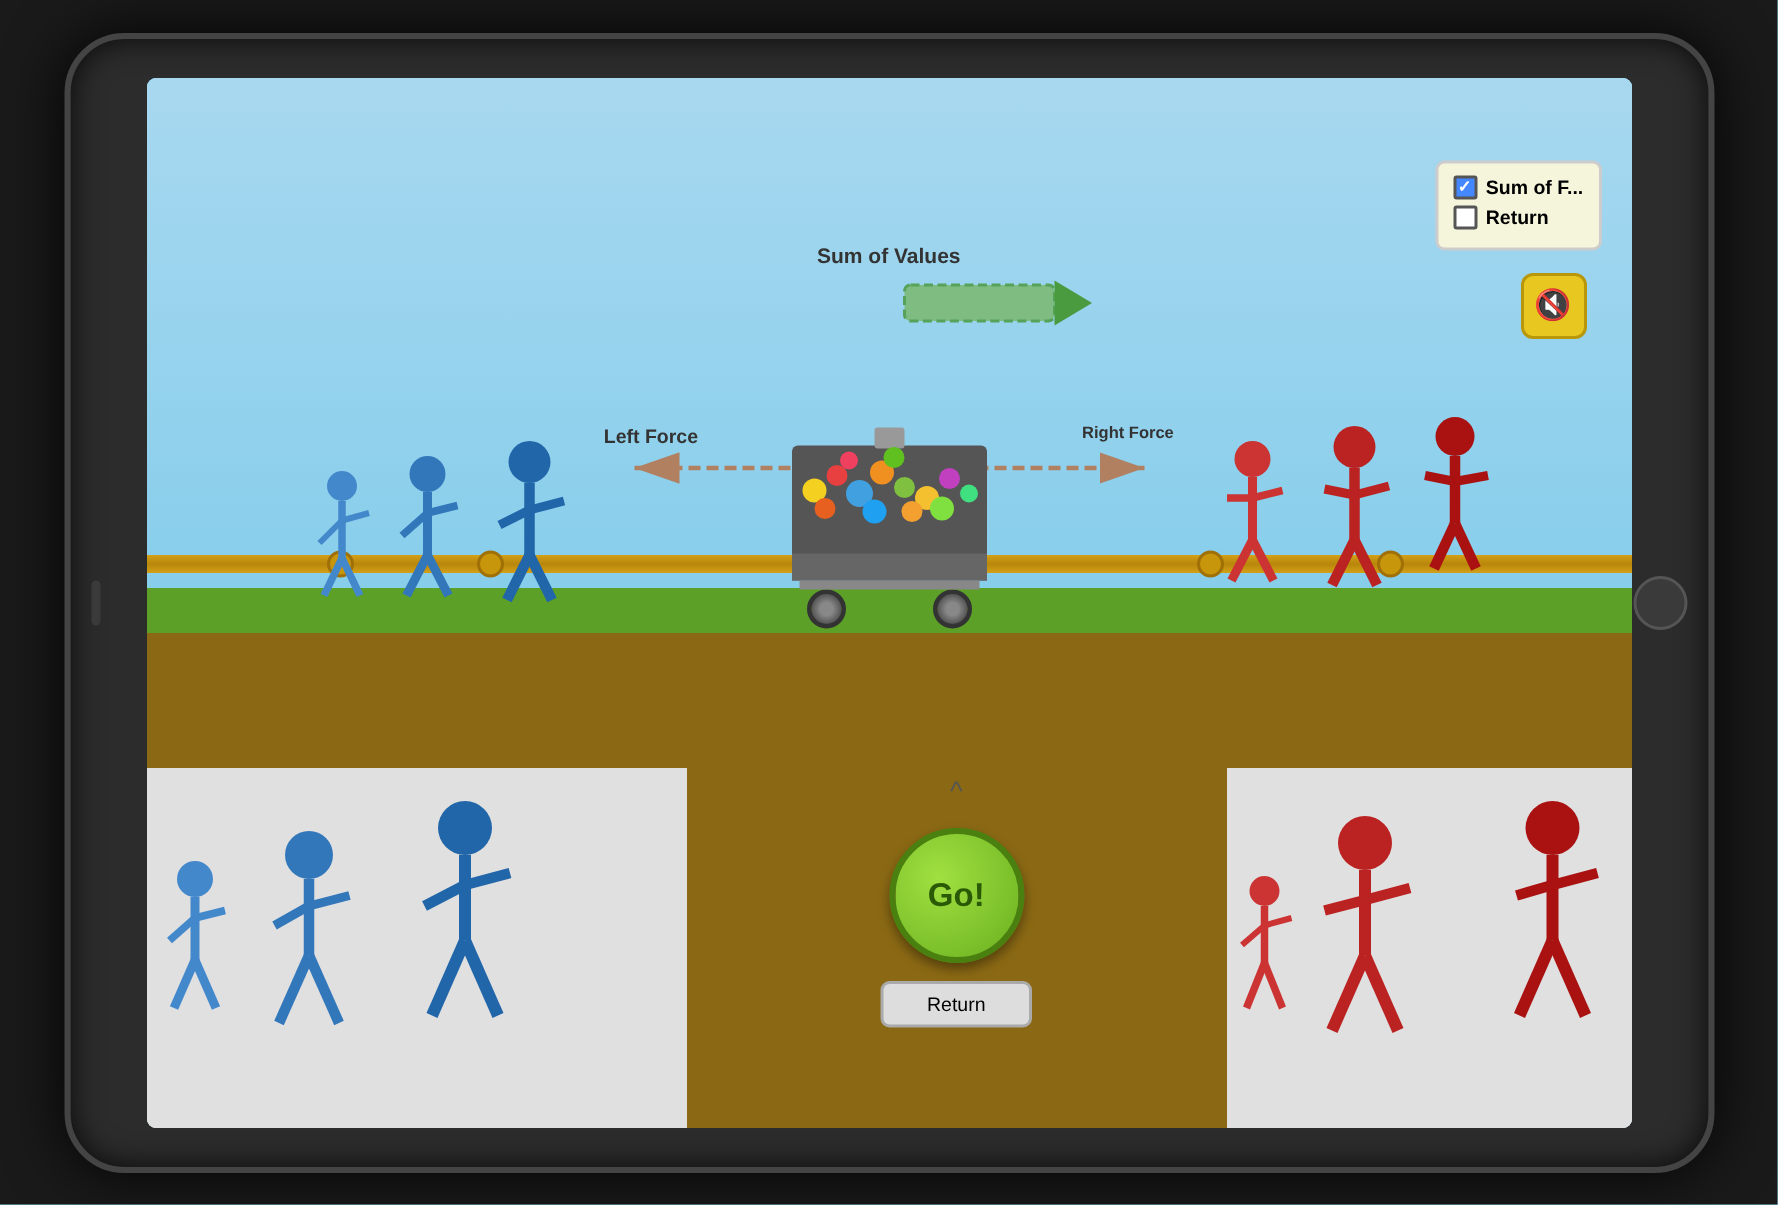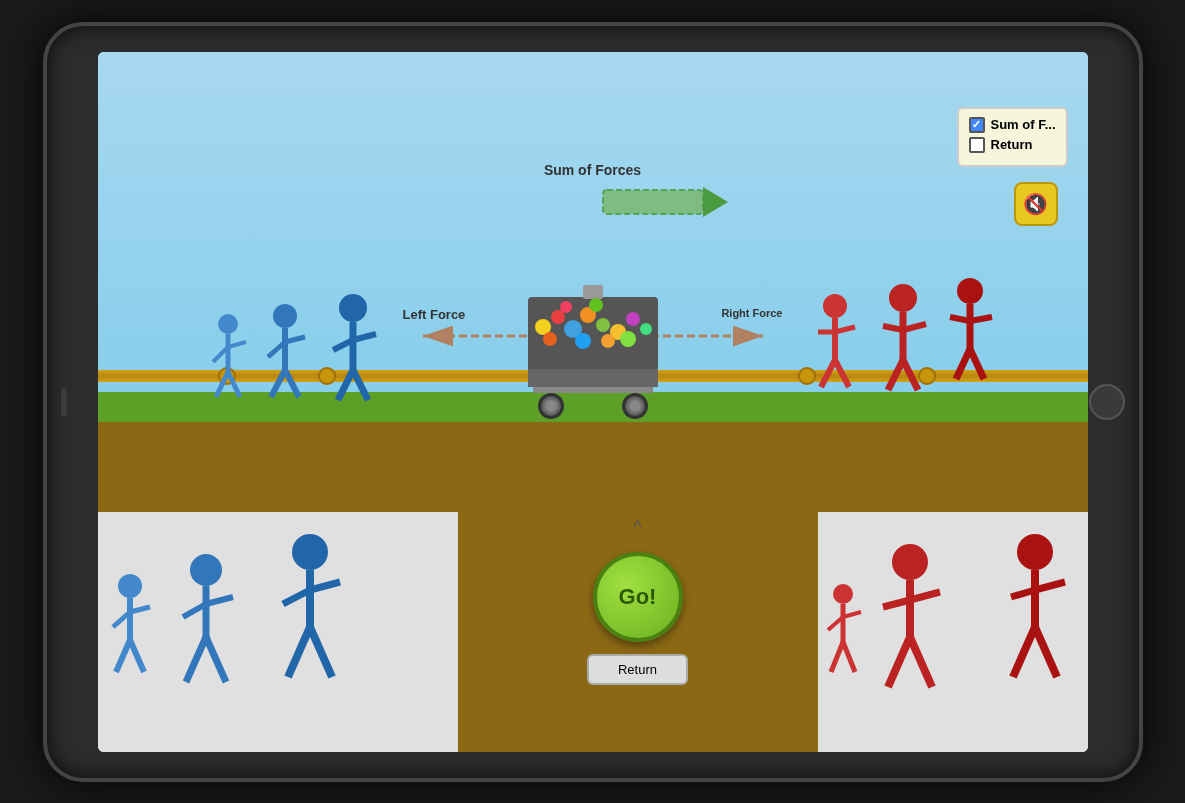--- a/index.html
+++ b/index.html
@@ -360,37 +360,37 @@
       <div class="grass"></div>
       <div class="ground"></div>
 
       <div class="rope">
         <div class="rope-knot" style="left:120px;"></div>
         <div class="rope-knot" style="left:220px;"></div>
         <div class="rope-knot" style="left:700px;"></div>
         <div class="rope-knot" style="left:820px;"></div>
       </div>
 
-      <div class="sum-of-forces-label">Sum of Forces</div>
+      <div class="sum-of-forces-label">Sum of Values</div>
 
       <div class="sum-arrow">
         <svg viewBox="0 0 130 40" width="130" height="40">
           <defs>
             <marker id="arrowhead-green" markerWidth="10" markerHeight="7" refX="10" refY="3.5" orient="auto">
               <polygon points="0 0, 10 3.5, 0 7" fill="#4a9a40"></polygon>
             </marker>
           </defs>
 
           <rect x="5" y="8" width="100" height="24" rx="4" fill="#7ab870" stroke="#4a9a40" stroke-width="2" stroke-dasharray="6,3" opacity="0.85"></rect>
           <polygon points="105,5 130,20 105,35" fill="#4a9a40"></polygon>
         </svg>
       </div>
 
       <div style="position:absolute;top:228px;left:50%;transform:translateX(-50%);z-index:5;">
-        <div style="position:relative;width:380px;height:44px;margin-top:24px;">
+        <div style="position:relative;width:380px;height:44px;">
           <div style="position:absolute;top:3px;left:0;font-weight:bold;font-size:13px;color:#333;">Left Force</div>
           <div style="position:absolute;top:3px;right:0;font-weight:bold;font-size:11px;color:#333;">Right Force</div>
           <svg style="position:absolute;top:18px;left:0;" viewBox="0 0 380 28" width="380" height="28">
             <defs>
               <marker id="ah-left" markerWidth="10" markerHeight="7" refX="0" refY="3.5" orient="auto">
                 <polygon points="10 0, 0 3.5, 10 7" fill="#b08060"></polygon>
               </marker>
               <marker id="ah-right" markerWidth="10" markerHeight="7" refX="10" refY="3.5" orient="auto">
                 <polygon points="0 0, 10 3.5, 0 7" fill="#b08060"></polygon>
               </marker>

